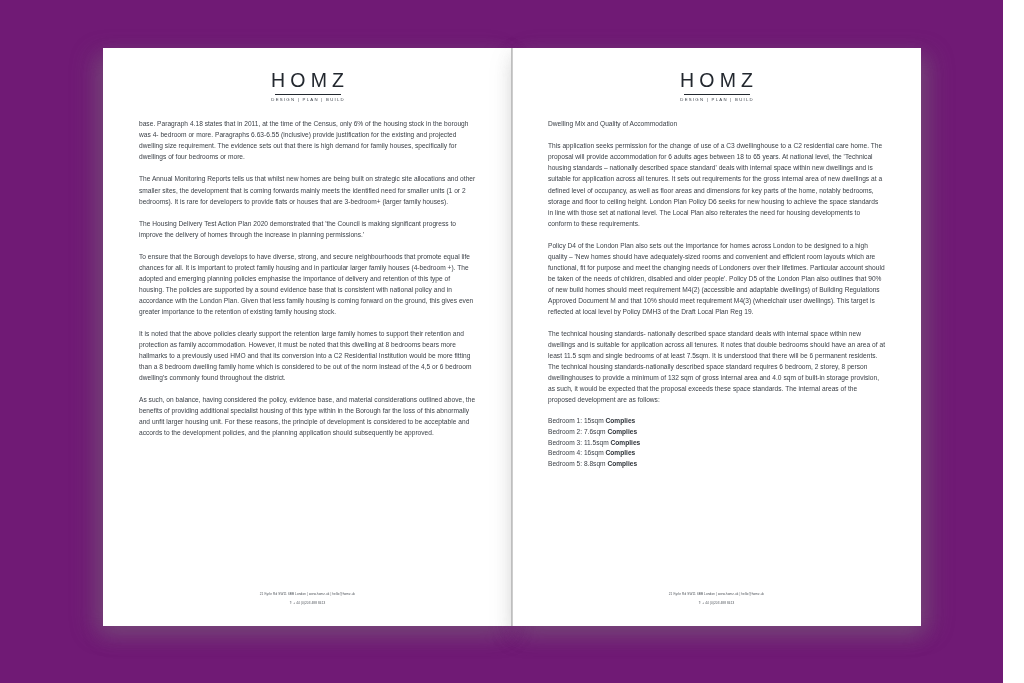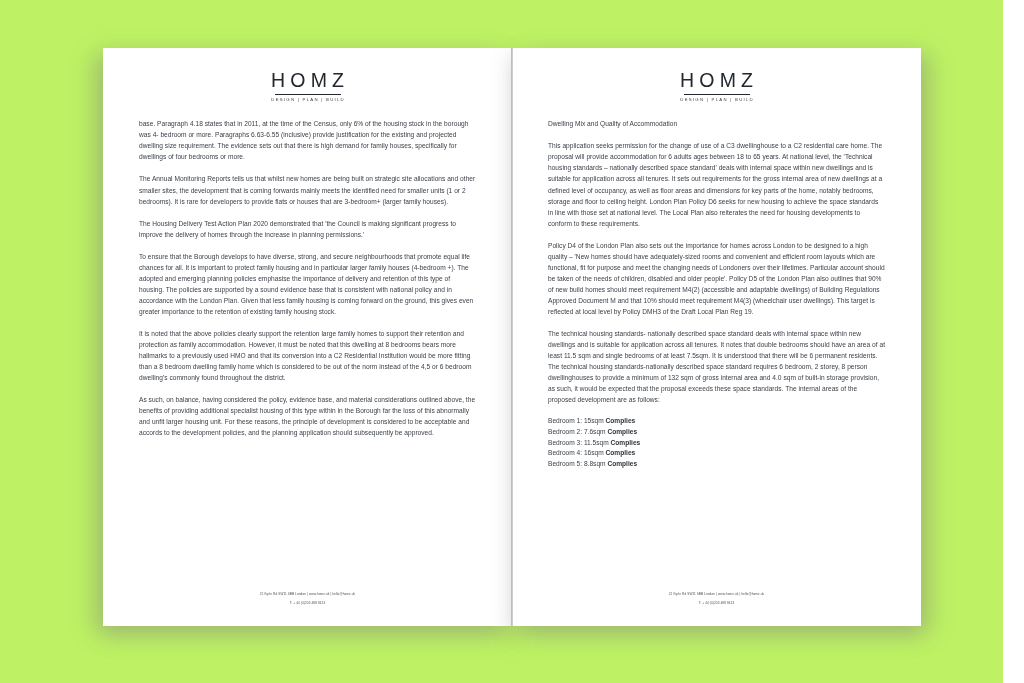--- a/index.html
+++ b/index.html
@@ -12,21 +12,21 @@
     background: #ffffff;
     font-family: "Liberation Sans", sans-serif;
     overflow: hidden;
   }
 
   
   #spread {
     position: relative;
     width: 1003px;
     height: 683px;
-    background: #bef264;
+    background: #701a75;
   }
 
   .page {
     position: absolute;
     top: 48px;
     width: 409px;
     height: 578px;
     background: #ffffff;
     box-sizing: border-box;
   }

